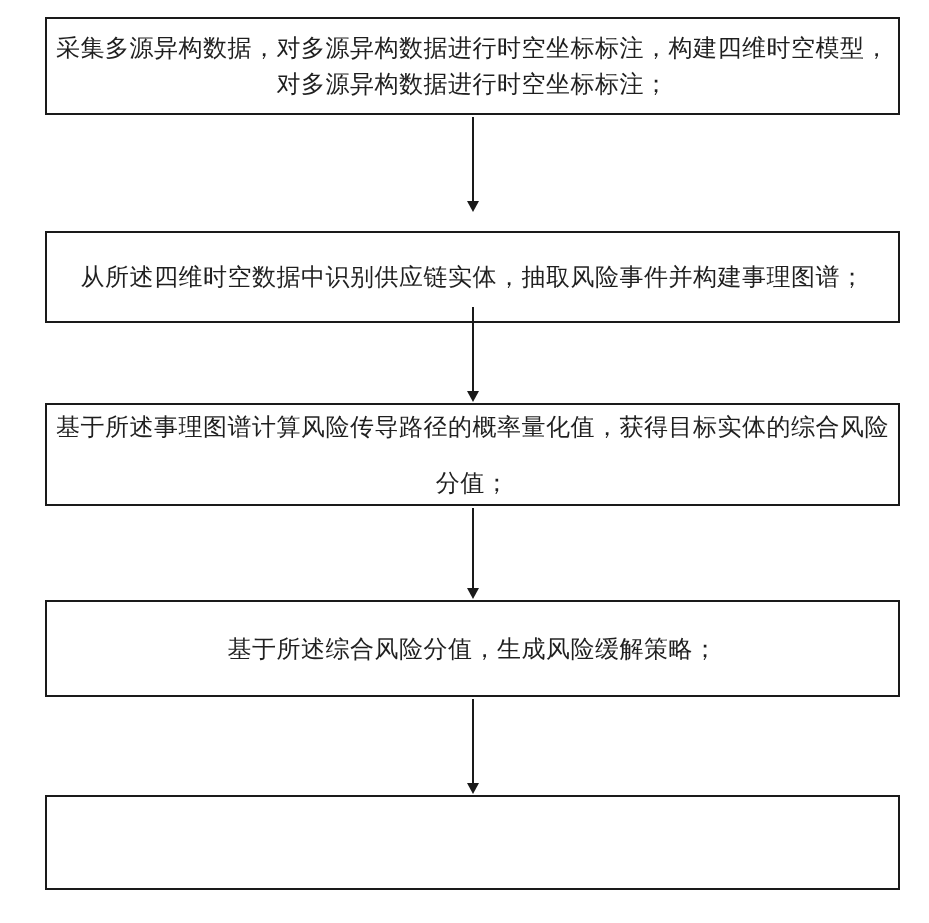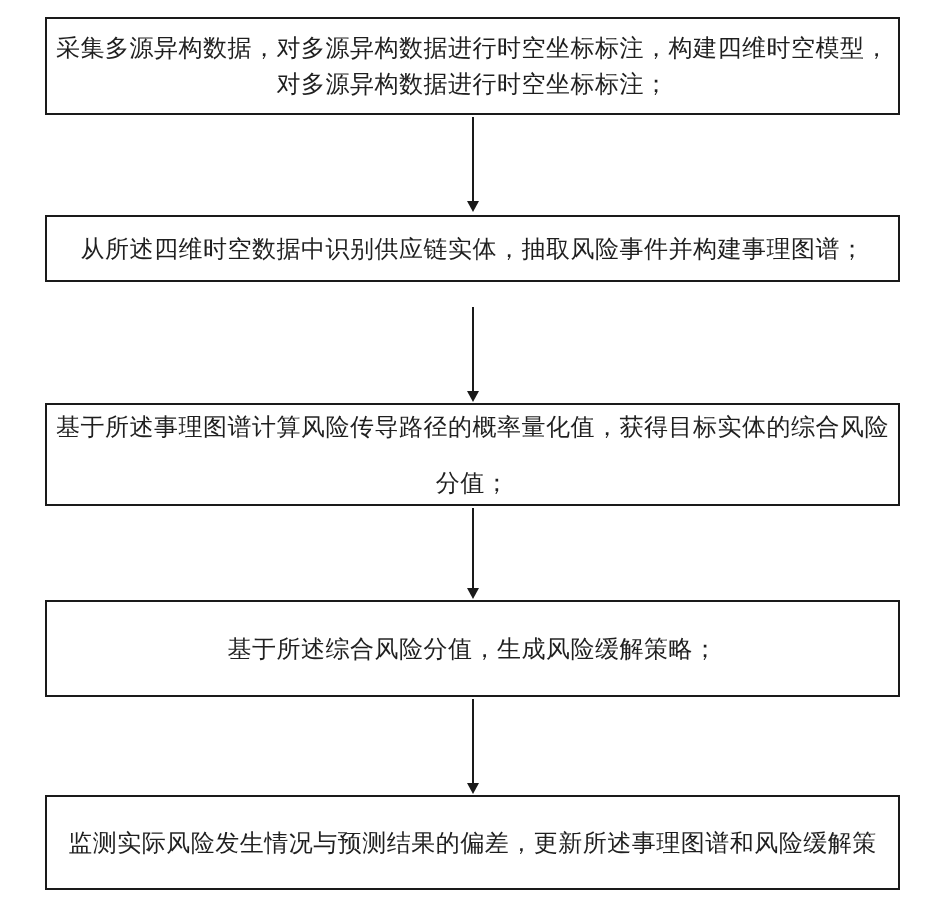--- a/index.html
+++ b/index.html
@@ -35,21 +35,21 @@
     color: var(--text);
     font-size: 24px;
     line-height: 36px;
     letter-spacing: 0.5px;
   }
   .flow-box .line {
     display: block;
     white-space: nowrap;
   }
   .b1 { top: 17px;  height: 98px; }
-  .b2 { top: 215px; height: 67px; text-align: center; }
+  .b2 { top: 231px; height: 92px; text-align: center; }
   .b3 { top: 403px; height: 103px; gap: 20px; }
   .b4 { top: 600px; height: 97px; justify-content: center; }
   .b5 { top: 795px; height: 95px; }
 
   .flow-arrow {
     position: absolute;
     left: 465px;
     width: 15px;
     display: flex;
     flex-direction: column;
@@ -110,16 +110,15 @@
   <div class="flow-box b4">
     <span class="line">基于所述综合风险分值，生成风险缓解策略；</span>
   </div>
 
   <div class="flow-arrow a4">
     <div class="arrow-line"></div>
     <div class="arrow-head"></div>
   </div>
 
   <div class="flow-box b5">
-    <span class="line">监测实际风险发生情况与预测结果的偏差，更新所述事理图谱和风险缓解策</span>
   </div>
 
 </div>
 
 </body></html>

